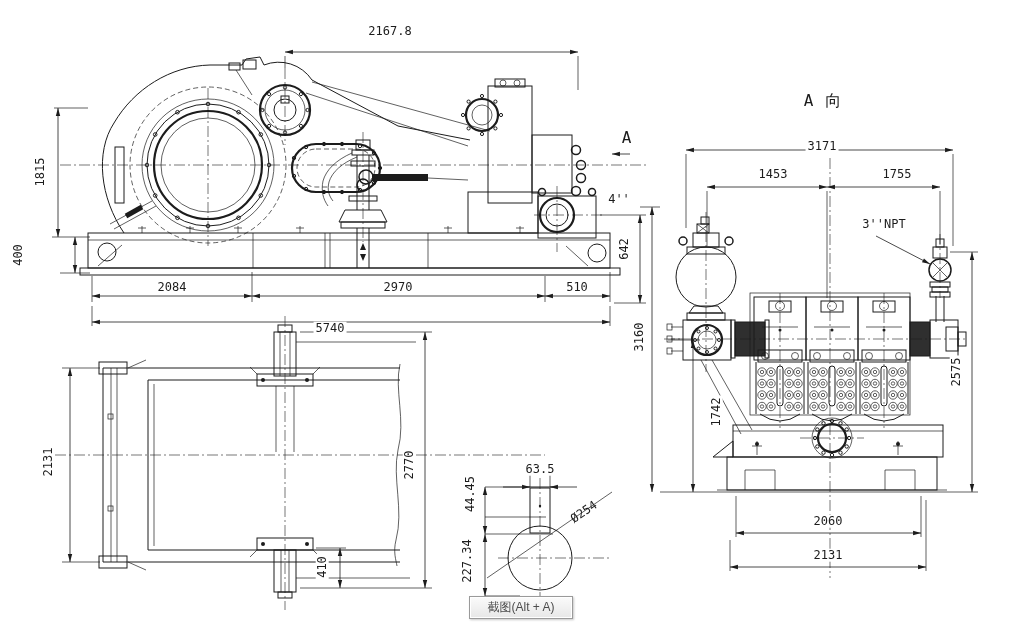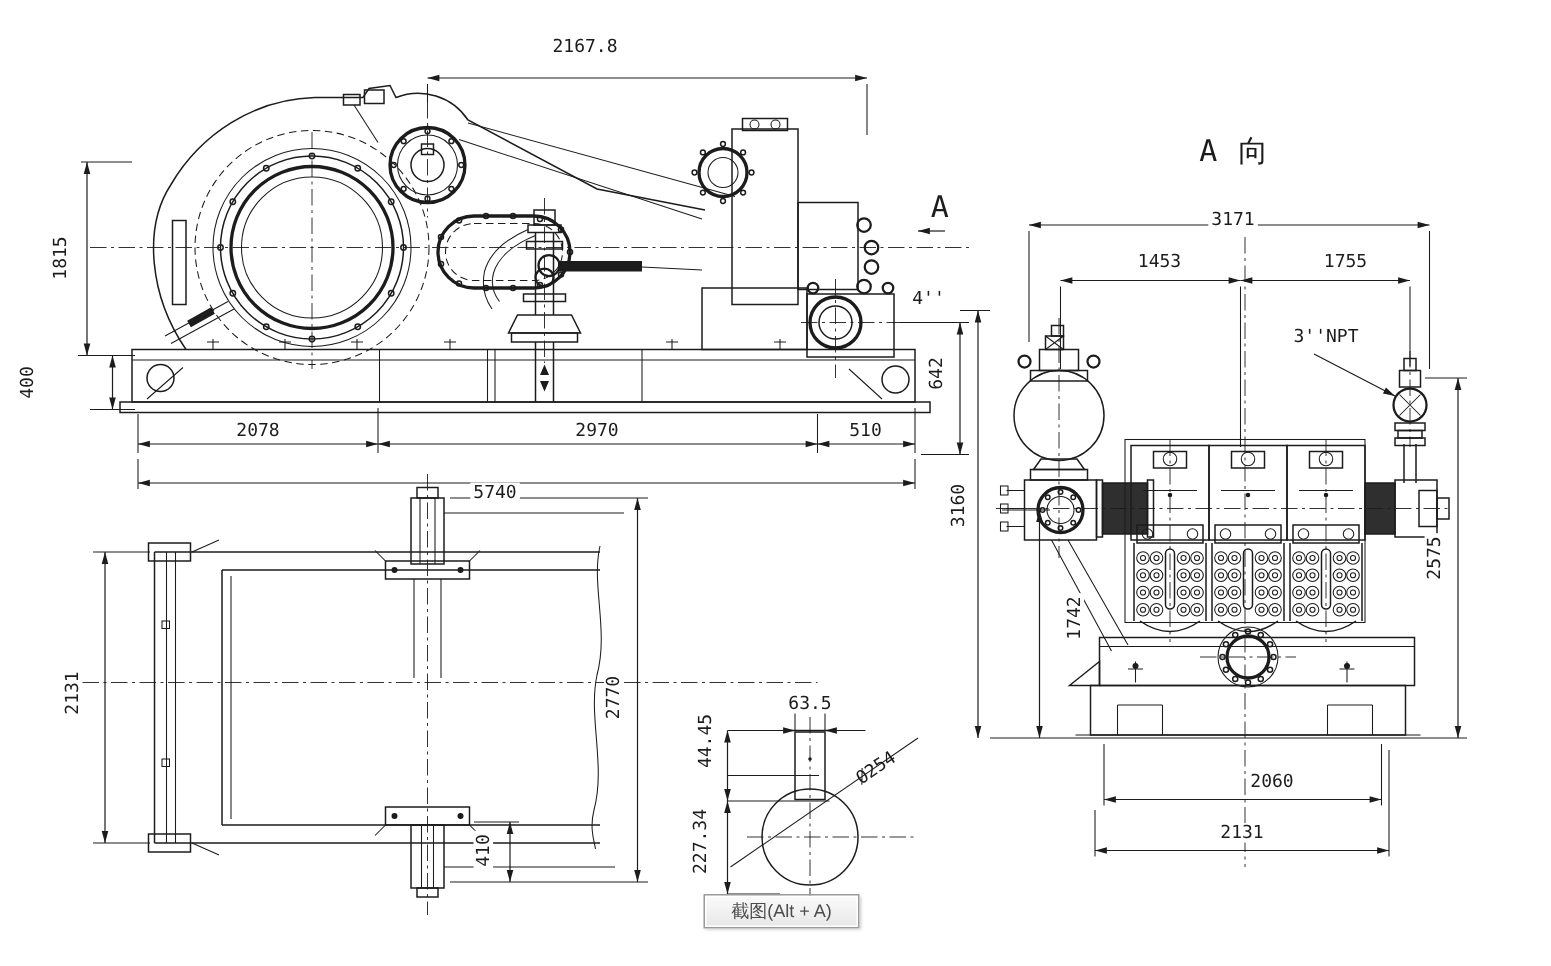--- a/index.html
+++ b/index.html
@@ -15,21 +15,21 @@
   .fillg{fill:#2f2f2f;stroke:#1c1c1c}
   .dsh{stroke-dasharray:5 3;stroke-width:.7}
   .cl{stroke-width:.6;stroke-dasharray:11 3 2 3}
   .dl{stroke-width:.8;marker-start:url(#ar);marker-end:url(#ar)}
   .de{stroke-width:.8;marker-end:url(#ar)}
   .ds{stroke-width:.8;marker-start:url(#ar)}
   .d{position:absolute;font-size:12px;color:#1c1c1c;background:#fff;padding:0 2px;
      white-space:nowrap;line-height:1.05;transform:translate(-50%,-50%)}
   .v{transform:translate(-50%,-50%) rotate(-90deg)}
   .r34{transform:translate(-50%,-50%) rotate(-34deg);background:transparent}
-  .big{font-size:20px;letter-spacing:1px}
+  .big{font-size:16px;letter-spacing:1px}
   .nobg{background:transparent}
   .tooltip{position:absolute;left:469px;top:596px;width:102px;height:21px;
      background:linear-gradient(#fbfbfb,#e7e7e7);border:1px solid #9a9a9a;
      box-shadow:1px 1px 2px rgba(0,0,0,.22), inset 0 0 0 1px #fff;
      color:#4c4c4c;font:12px "Liberation Sans", sans-serif;
      display:flex;align-items:center;justify-content:center;white-space:nowrap}
 </style>
 </head>
 <body>
 
@@ -395,37 +395,37 @@
     <path class="th" d="M530,470 V487 M550,470 V487"></path>
     <line class="dl" x1="485" y1="487" x2="485" y2="534"></line>
     <line class="dl" x1="485" y1="534" x2="485" y2="596"></line>
     <path class="th" d="M485,487 H527 M485,596 H520"></path>
   </g>
 </svg>
 
   <span class="d" style="left:390px;top:31px">2167.8</span>
   <span class="d v" style="left:40px;top:172px">1815</span>
   <span class="d v" style="left:18px;top:255px">400</span>
-  <span class="d" style="left:172px;top:287px">2078</span>
+  <span class="d" style="left:172px;top:287px">2084</span>
   <span class="d" style="left:398px;top:287px">2970</span>
   <span class="d" style="left:577px;top:287px">510</span>
   <span class="d" style="left:330px;top:328px">5740</span>
   <span class="d v" style="left:624px;top:249px">642</span>
   <span class="d nobg" style="left:619px;top:199px">4''</span>
   <span class="d big nobg" style="left:627px;top:138px">A</span>
 
   <span class="d big nobg" style="left:823px;top:101px">A 向</span>
   <span class="d" style="left:822px;top:146px">3171</span>
   <span class="d" style="left:773px;top:174px">1453</span>
   <span class="d" style="left:897px;top:174px">1755</span>
   <span class="d nobg" style="left:884px;top:224px">3''NPT</span>
   <span class="d v" style="left:639px;top:337px">3160</span>
   <span class="d v" style="left:716px;top:412px">1742</span>
   <span class="d v" style="left:956px;top:372px">2575</span>
-  <span class="d" style="left:848px;top:521px">2060</span>
+  <span class="d" style="left:828px;top:521px">2060</span>
   <span class="d" style="left:828px;top:555px">2131</span>
 
   <span class="d v" style="left:48px;top:462px">2131</span>
   <span class="d v" style="left:409px;top:465px">2770</span>
   <span class="d v" style="left:322px;top:567px">410</span>
 
   <span class="d" style="left:540px;top:469px">63.5</span>
   <span class="d v" style="left:470px;top:494px">44.45</span>
   <span class="d v" style="left:467px;top:561px">227.34</span>
   <span class="d r34" style="left:584px;top:512px">Ø254</span>

